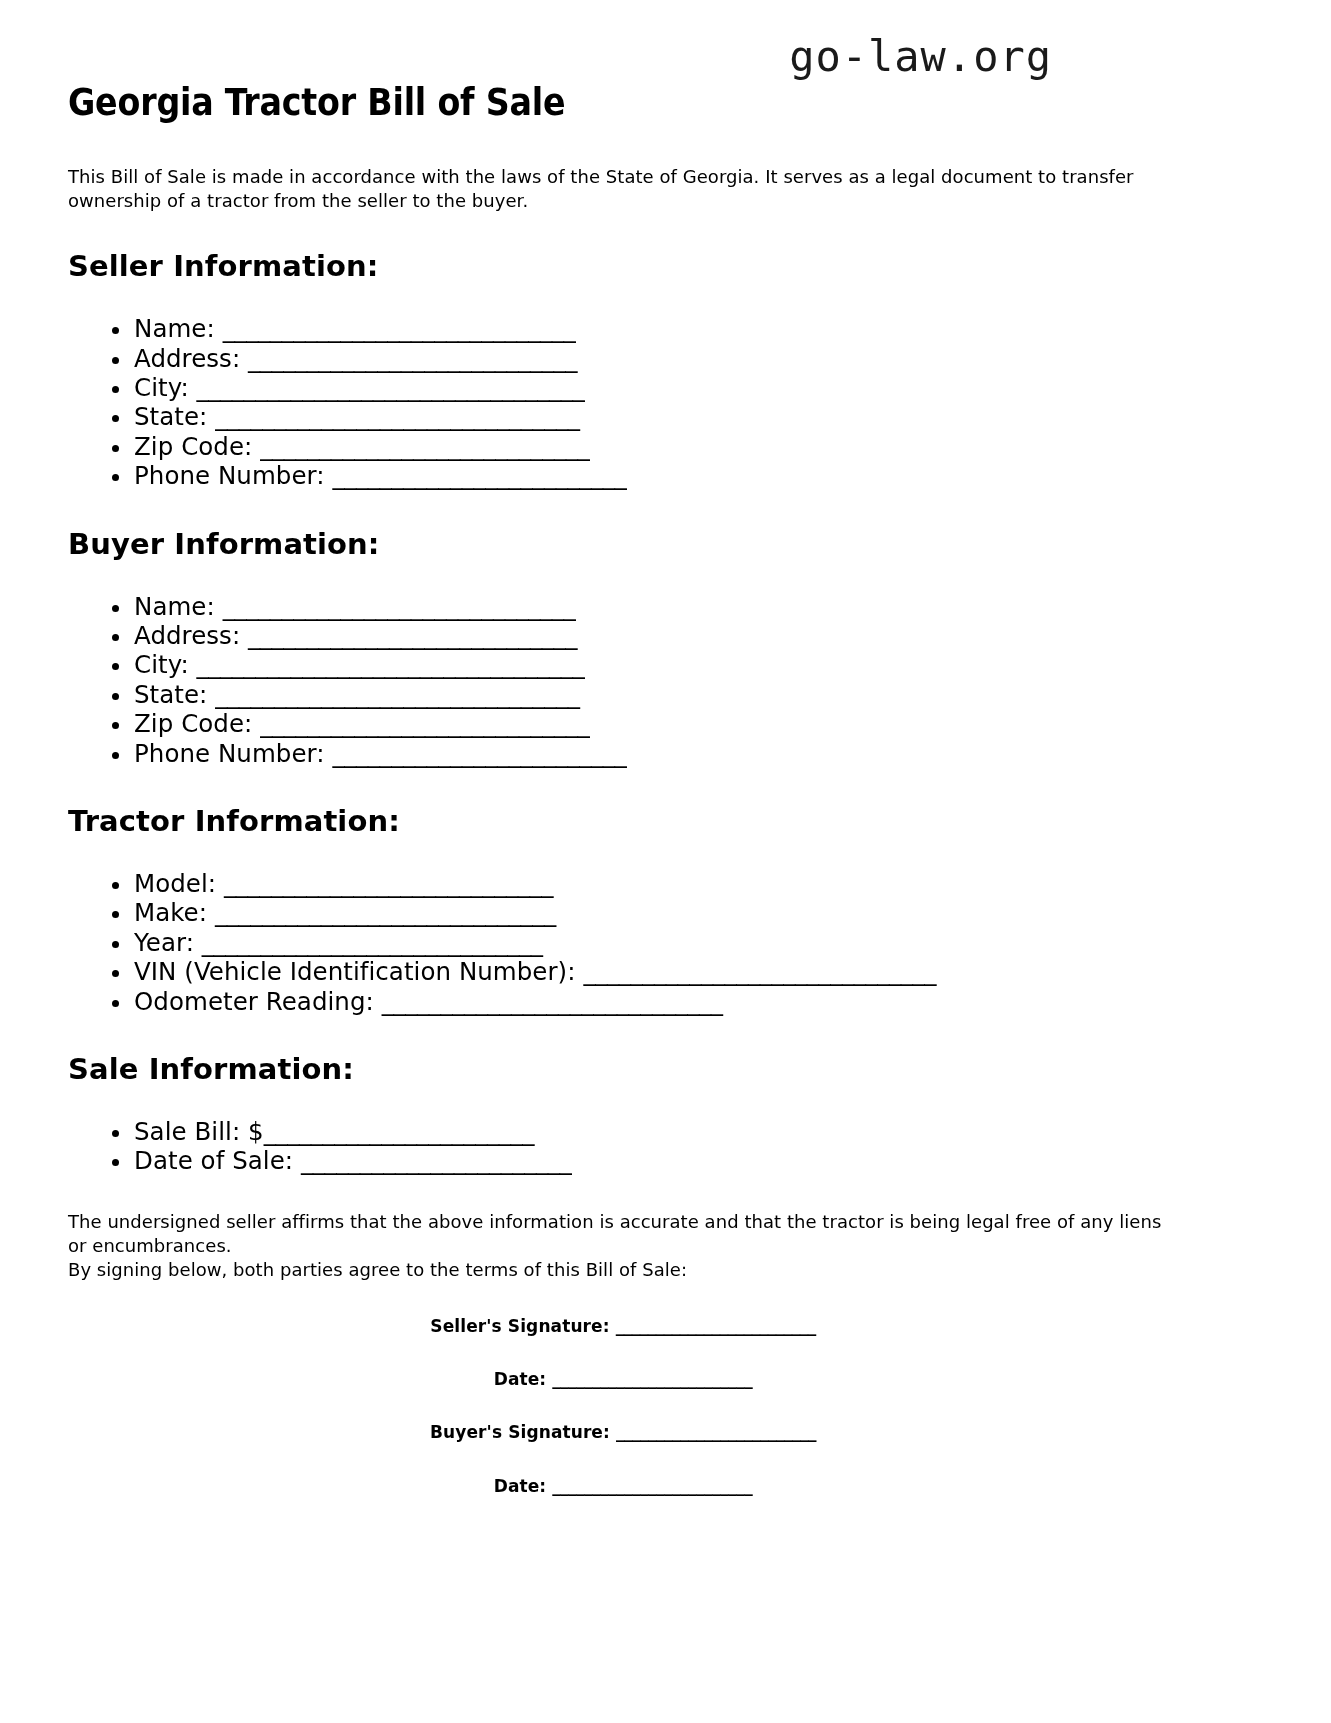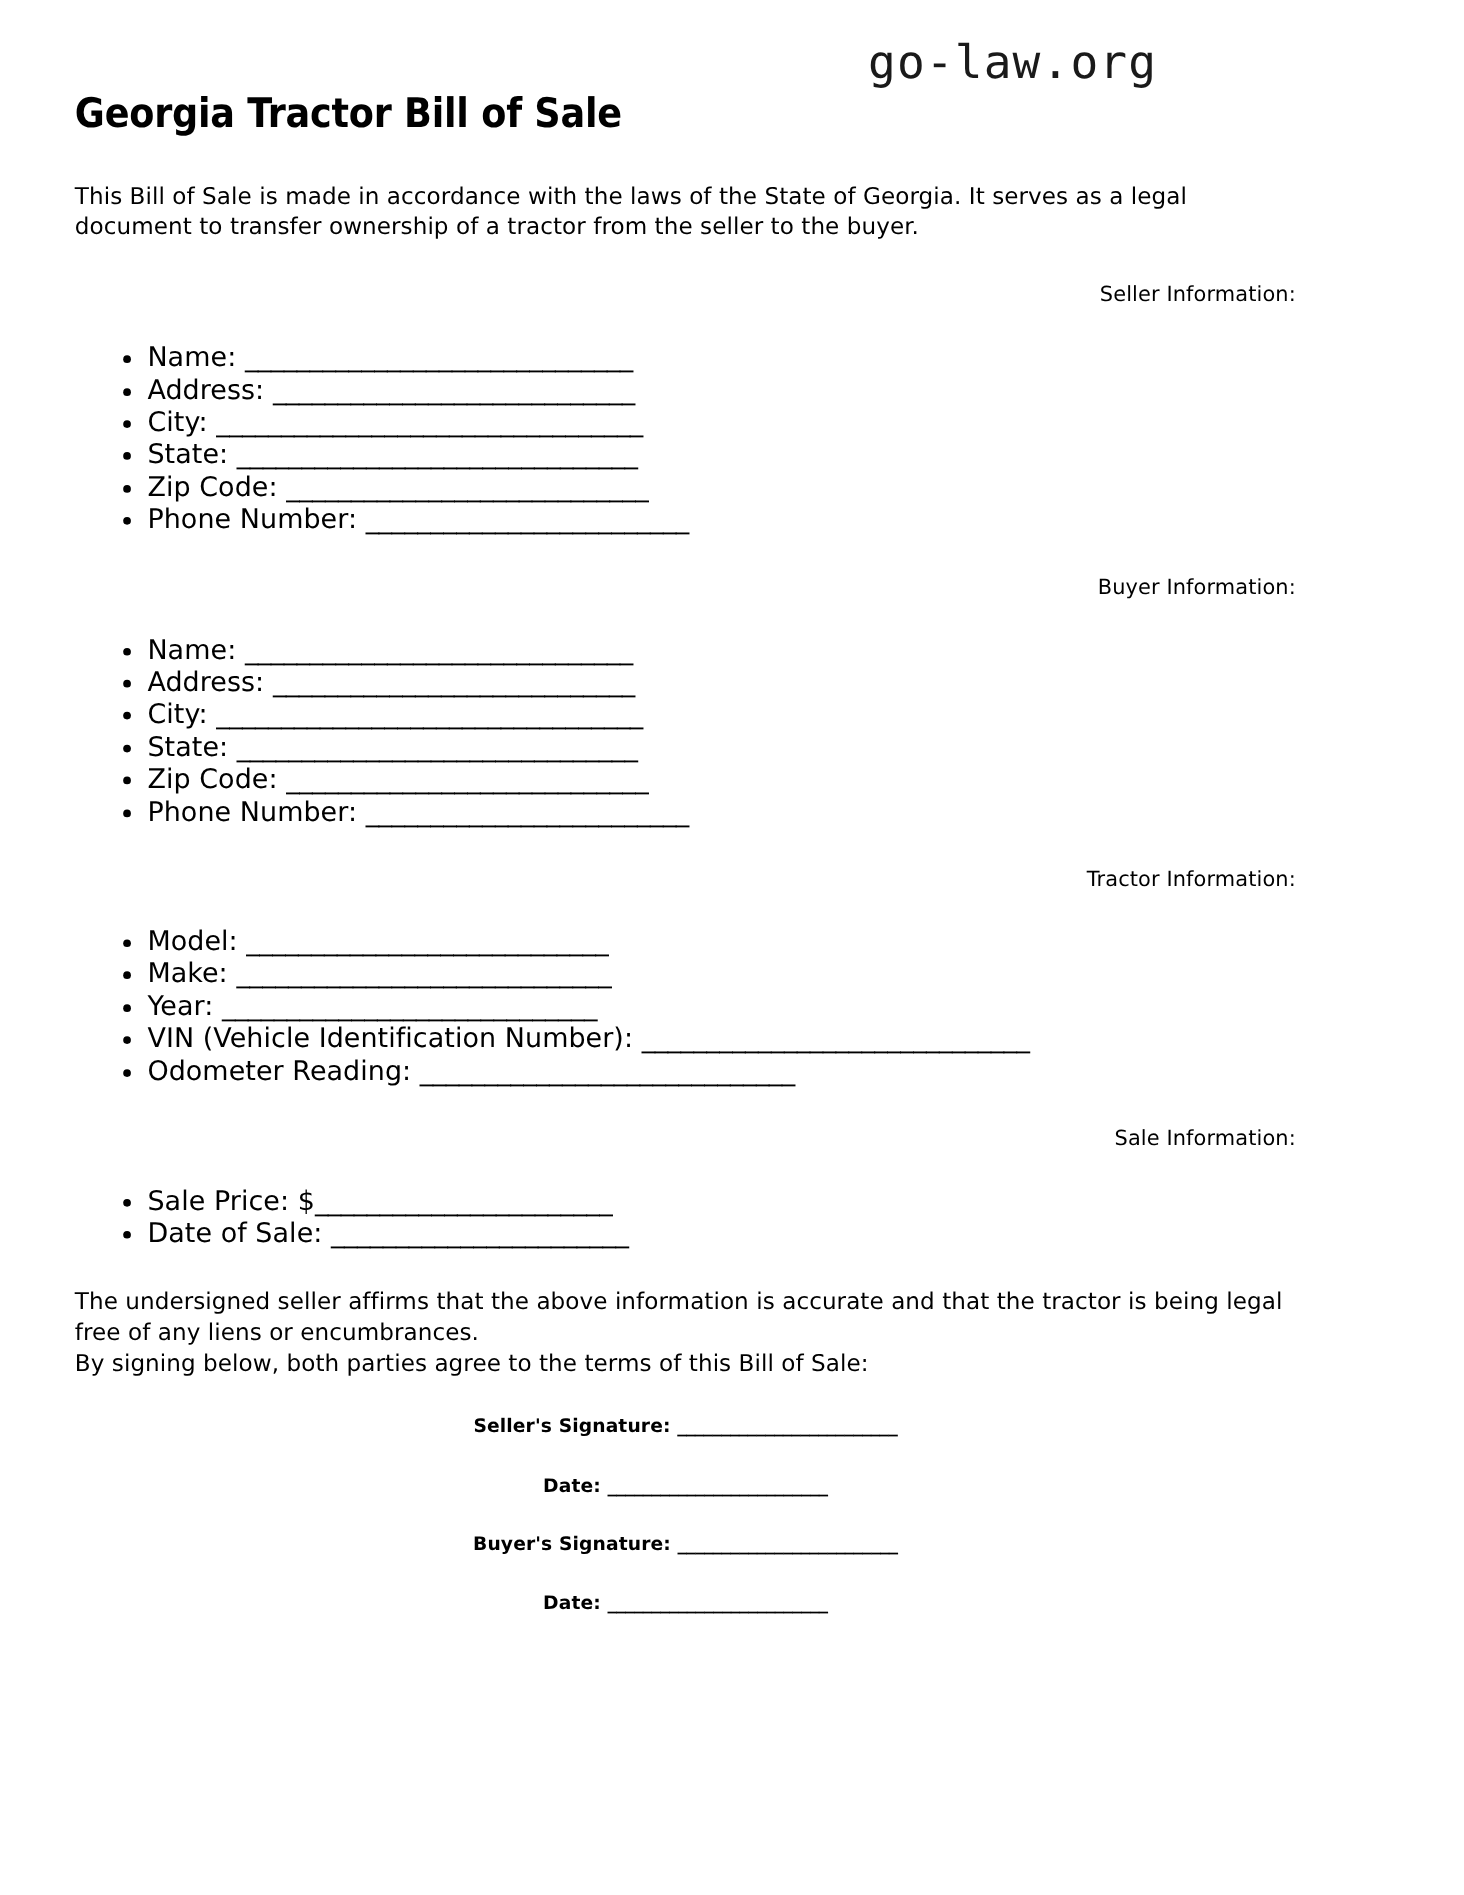--- a/index.html
+++ b/index.html
@@ -48,33 +48,32 @@
   h1.doc-title {
     font-size: 37px;
     font-weight: bold;
     margin: 0;
     padding-top: 82px;
     letter-spacing: -0.2px;
     line-height: 1.12;
     font-stretch: condensed;
   }
   p.para {
-    font-size: 21px;
+    font-size: 18px;
     line-height: 1.33;
     margin: 0;
     padding-top: 0;
     letter-spacing: 0.05px;
   }
   .intro-wrap { margin-top: 42px; }
   h2.section-title {
-    font-size: 19px;
-    font-weight: normal;
+    font-size: 29px;
+    font-weight: bold;
     margin: 0;
     letter-spacing: 0.1px;
-    text-align: right;
   }
   .section-title-wrap { margin-top: 36px; }
   ul.fields {
     margin: 31px 0 0 0;
     padding-left: 44px;
     list-style: none;
   }
   ul.fields li {
     font-size: 24.5px;
     line-height: 1.20;
@@ -155,21 +154,21 @@
       <li><span>Make:</span> <span class="blank">_____________________________</span></li>
       <li><span>Year:</span> <span class="blank">_____________________________</span></li>
       <li><span>VIN (Vehicle Identification Number):</span> <span class="blank">______________________________</span></li>
       <li><span>Odometer Reading:</span> <span class="blank">_____________________________</span></li>
     </ul>
 
     <div class="section-title-wrap">
       <h2 class="section-title">Sale Information:</h2>
     </div>
     <ul class="fields">
-      <li><span>Sale Price: $</span><span class="blank">_______________________</span></li>
+      <li><span>Sale Bill: $</span><span class="blank">_______________________</span></li>
       <li><span>Date of Sale:</span> <span class="blank">_______________________</span></li>
     </ul>
 
     <div class="closing-wrap">
       <p class="para">The undersigned seller affirms that the above information is accurate and that the tractor is being legal free of any liens or encumbrances.</p>
     </div>
     <div class="closing-wrap2">
       <p class="para">By signing below, both parties agree to the terms of this Bill of Sale:</p>
     </div>
 

